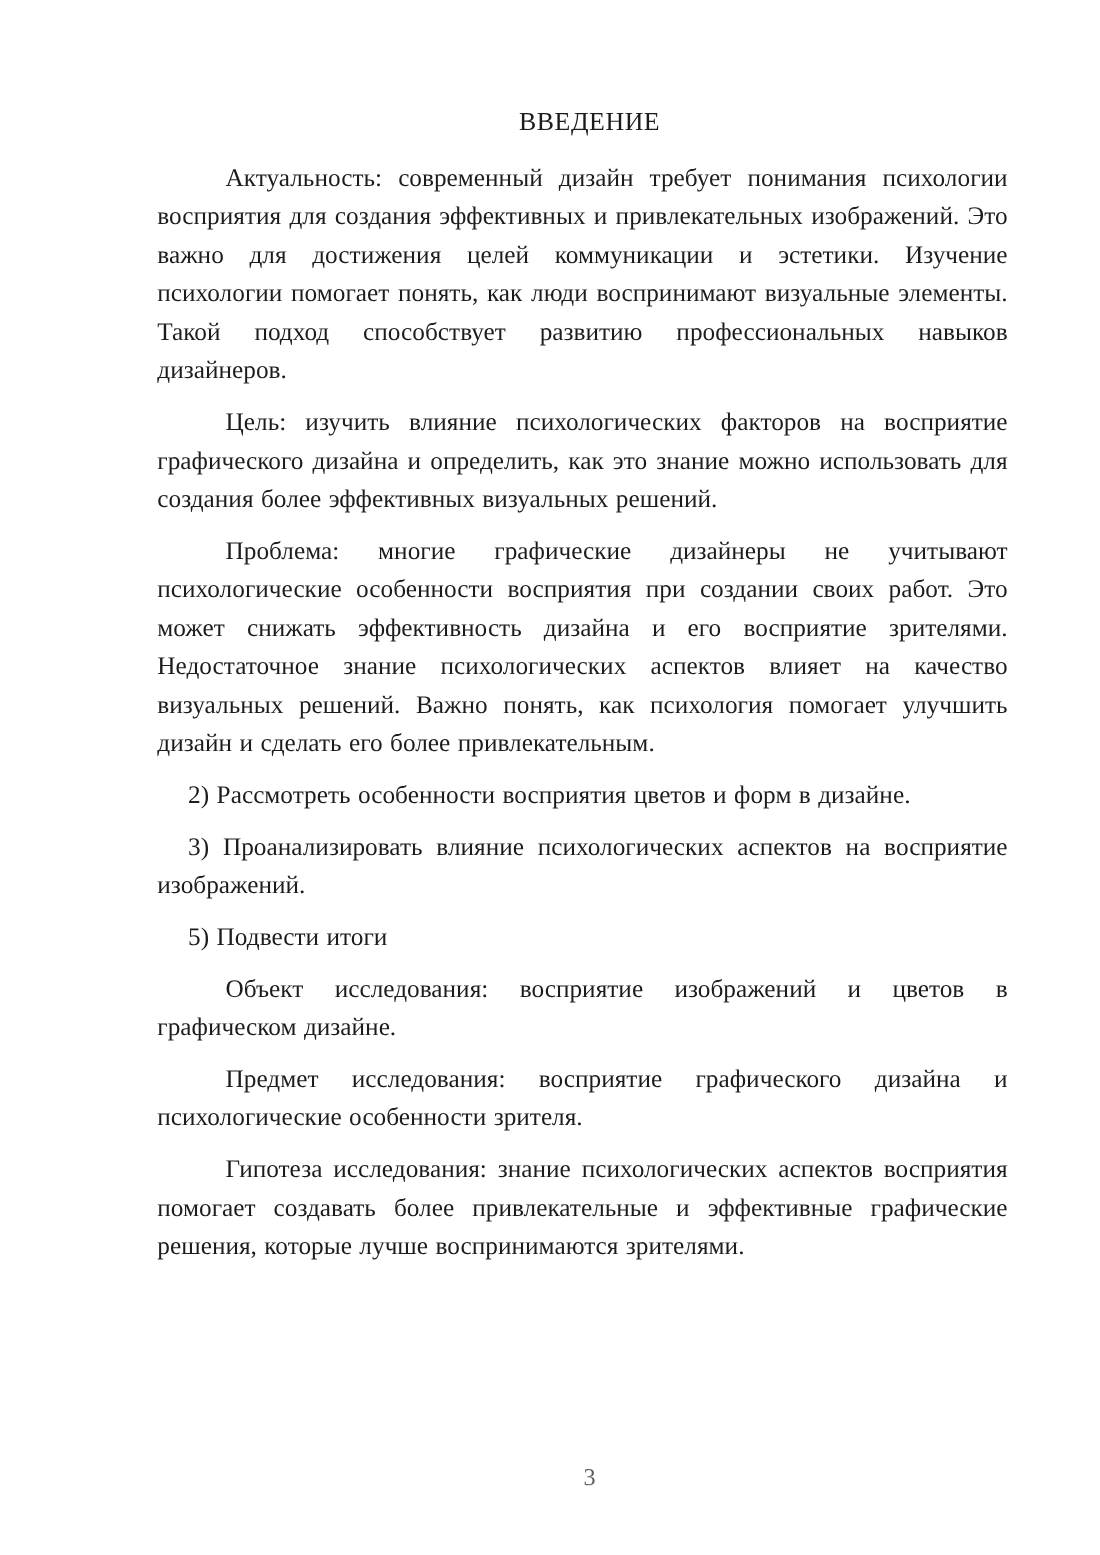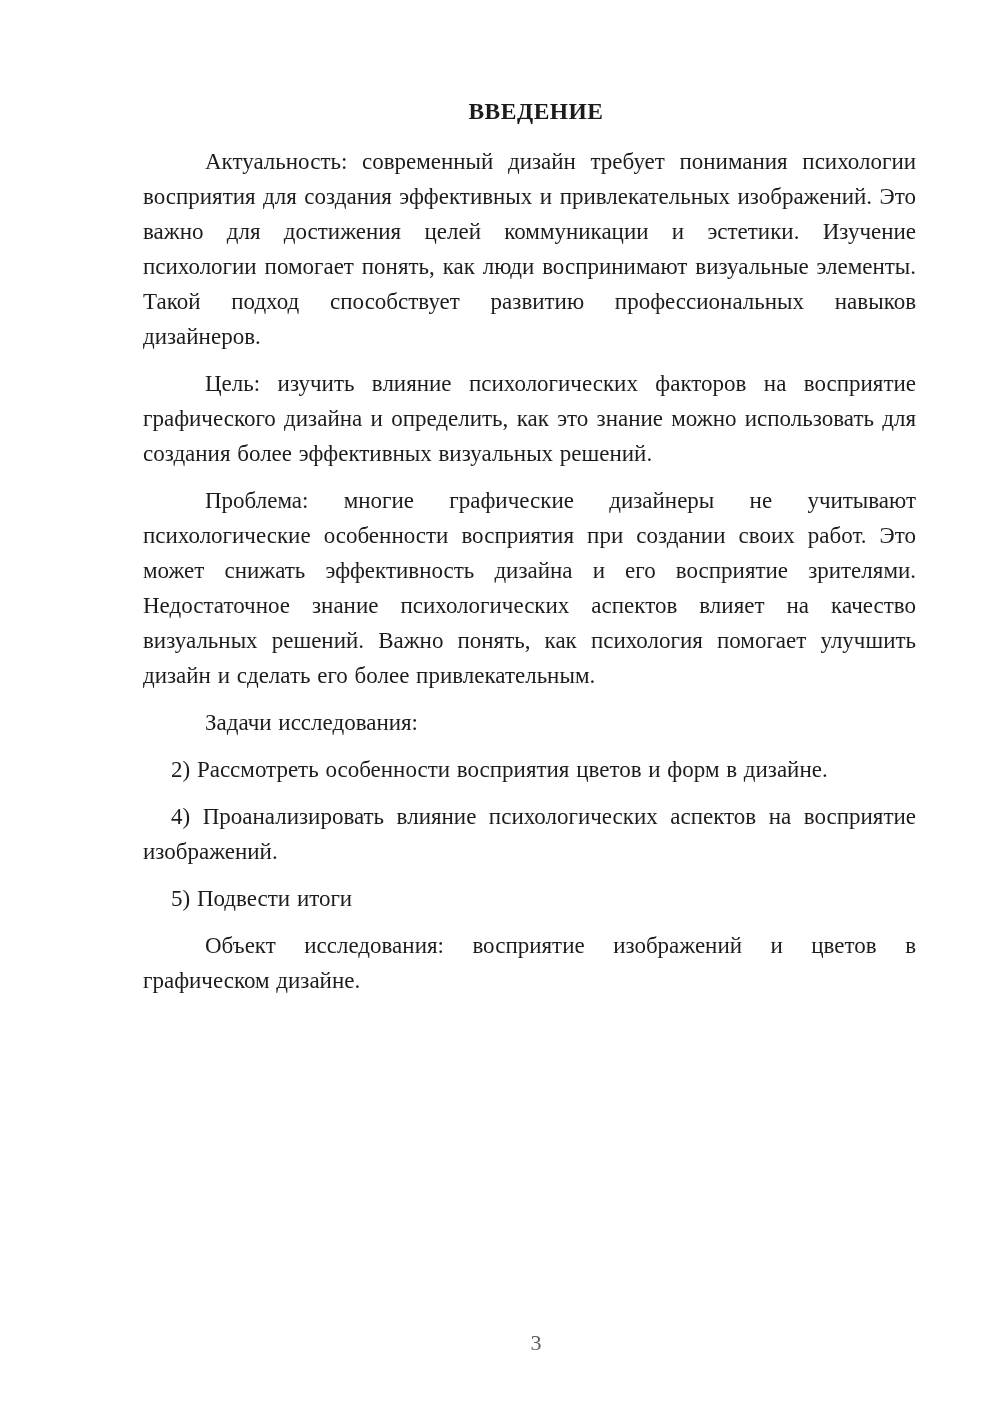--- a/index.html
+++ b/index.html
@@ -25,21 +25,21 @@
   
   .content {
     position: absolute;
     left: 143px;
     top: 94px;
     width: 786px;
   }
   .doc-title {
     font-size: 23.5px;
     line-height: 35px;
-    font-weight: bold;
+    font-weight: normal;
     text-align: center;
     margin: 0 0 15px 0;
     letter-spacing: 0.5px;
   }
   p.para {
     font-size: 23px;
     line-height: 35px;
     text-align: justify;
     margin: 0 13px 12px 0;
     text-indent: 62px;
@@ -66,30 +66,31 @@
   <div class="content">
 
     <h1 class="doc-title">ВВЕДЕНИЕ</h1>
 
     <p class="para">Актуальность: современный дизайн требует понимания психологии восприятия для создания эффективных и привлекательных изображений. Это важно для достижения целей коммуникации и эстетики. Изучение психологии помогает понять, как люди воспринимают визуальные элементы. Такой подход способствует развитию профессиональных навыков дизайнеров.</p>
 
     <p class="para">Цель: изучить влияние психологических факторов на восприятие графического дизайна и определить, как это знание можно использовать для создания более эффективных визуальных решений.</p>
 
     <p class="para">Проблема: многие графические дизайнеры не учитывают психологические особенности восприятия при создании своих работ. Это может снижать эффективность дизайна и его восприятие зрителями. Недостаточное знание психологических аспектов влияет на качество визуальных решений. Важно понять, как психология помогает улучшить дизайн и сделать его более привлекательным.</p>
 
-    <p class="para">Задачи исследования:</p>
 
 
     <p class="para list">2) Рассмотреть особенности восприятия цветов и форм в дизайне.</p>
 
-    <p class="para list">4) Проанализировать влияние психологических аспектов на восприятие изображений.</p>
+    <p class="para list">3) Проанализировать влияние психологических аспектов на восприятие изображений.</p>
 
 
     <p class="para list">5) Подвести итоги</p>
 
     <p class="para">Объект исследования: восприятие изображений и цветов в графическом дизайне.</p>
 
+    <p class="para">Предмет исследования: восприятие графического дизайна и психологические особенности зрителя.</p>
 
+    <p class="para">Гипотеза исследования: знание психологических аспектов восприятия помогает создавать более привлекательные и эффективные графические решения, которые лучше воспринимаются зрителями.</p>
 
   </div>
 
   <div class="page-number">3</div>
 </div>
 
 </body></html>

